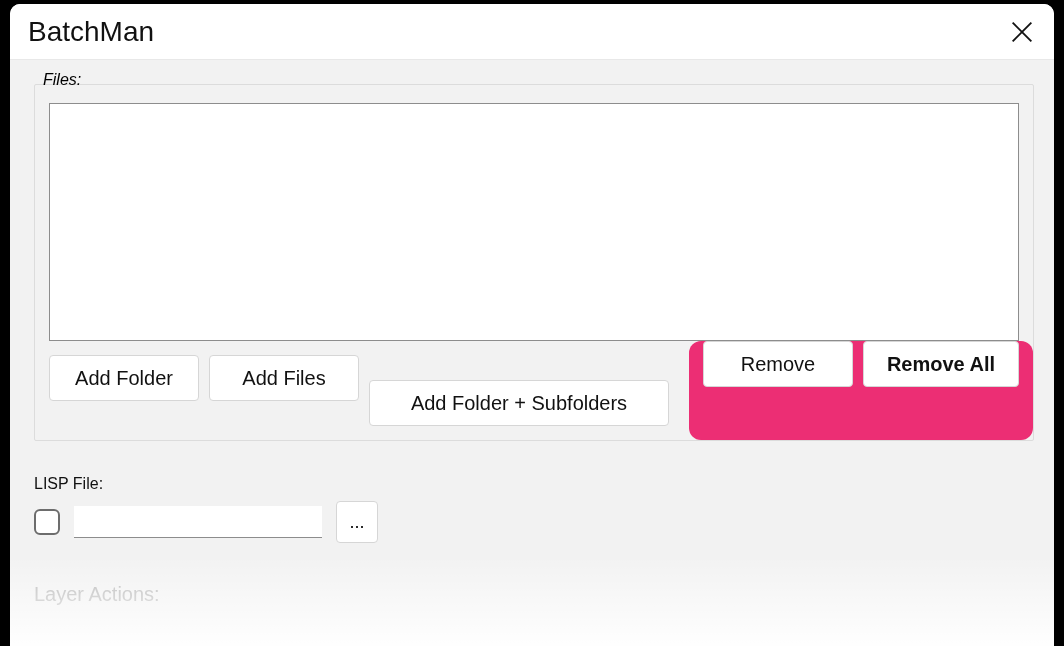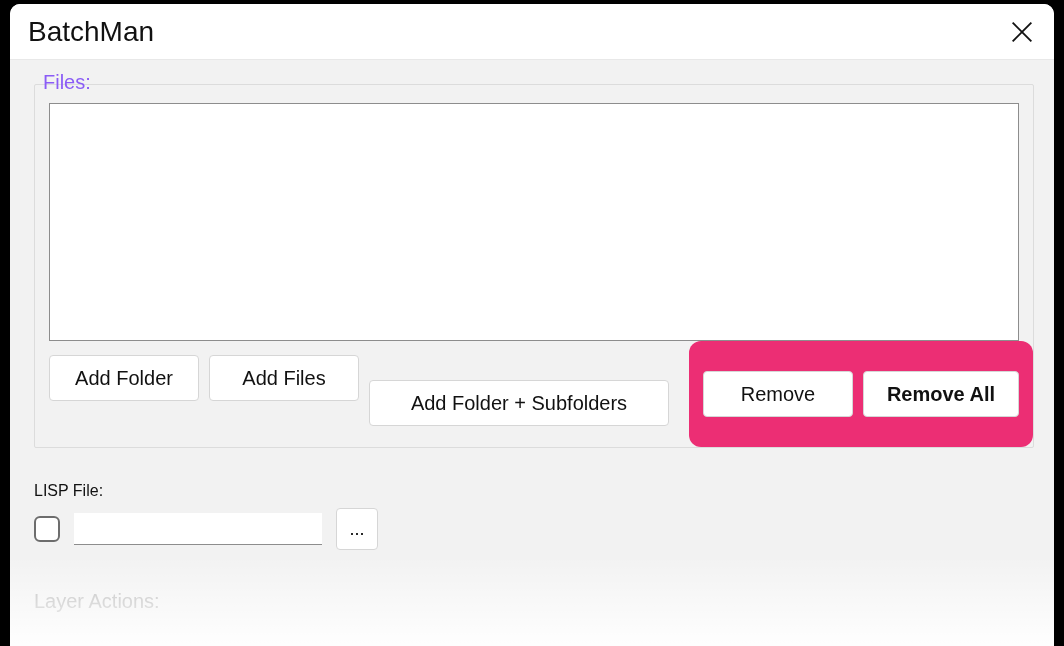--- a/index.html
+++ b/index.html
@@ -54,22 +54,23 @@
     padding: 14px 14px 14px 14px;
     margin: 0;
     position: relative;
   }
   .fieldset-legend {
     position: absolute;
     top: -14px;
     left: 4px;
     padding: 0 4px;
     background: transparent;
-    font-size: 20px;
-    color: #8b5cf6;
+    font-size: 16px;
+    color: #000000;
+    font-style: italic;
   }
   .files-listbox {
     width: 100%;
     height: 238px;
     background: #fff;
     border: 1px solid #8d8d8d;
     margin-top: 4px;
     margin-bottom: 14px;
   }
   .btn-row {
@@ -96,21 +97,21 @@
   .btn-add-folder      { width: 150px; }
   .btn-add-folder-sub  { width: 300px; margin-top: 25px; }
   .spacer-flex { flex: 1 1 auto; }
   .btn-remove          { width: 150px; }
   .btn-remove-all      { width: 156px; font-weight: bold; }
   
   .remove-group {
     position: relative;
     display: flex;
     gap: 10px;
-    padding: 30px 14px;
+    padding: 0 14px;
     margin: -14px -14px -14px 0;
   }
   .remove-group-bg {
     position: absolute;
     inset: 0;
     background: #ec2e74;
     border-radius: 12px;
     z-index: 0;
   }
   .remove-group .btn { position: relative; z-index: 1; }

